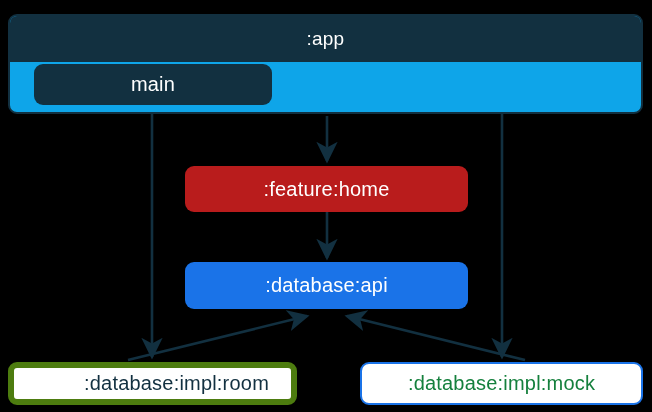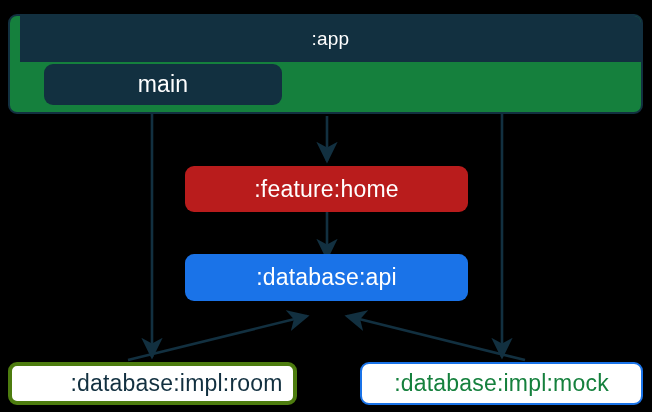--- a/index.html
+++ b/index.html
@@ -27,25 +27,24 @@
 
   
   .app-cluster {
     position: absolute;
     left: 8px;
     top: 14px;
     width: 635px;
     height: 100px;
     box-sizing: border-box;
     border-radius: 9px;
-    background: #15803d;
+    background: #0ea5e9;
     border: 2px solid #123040;
     overflow: hidden;
     z-index: 2;
-    padding-left: 10px;
   }
   .app-cluster-title {
     height: 46px;
     background: #123040;
     color: #ffffff;
     font-size: 19px;
     display: flex;
     align-items: center;
     justify-content: center;
     letter-spacing: .2px;
@@ -56,21 +55,21 @@
   }
 
   
   .node {
     position: absolute;
     box-sizing: border-box;
     border-radius: 9px;
     display: flex;
     align-items: center;
     justify-content: center;
-    font-size: 23px;
+    font-size: 20px;
     letter-spacing: .2px;
     z-index: 3;
   }
 
   .node-main {
     left: 24px;
     top: 2px;
     width: 238px;
     height: 41px;
     background: #123040;
@@ -87,34 +86,34 @@
   .node-feature-home {
     left: 185px;
     top: 166px;
     width: 283px;
     height: 46px;
     background: #b91c1c;
     color: #ffffff;
   }
   .node-database-api {
     left: 185px;
-    top: 254px;
+    top: 262px;
     width: 283px;
     height: 47px;
     background: #1a73e8;
     color: #ffffff;
   }
   .node-impl-room {
     left: 8px;
     top: 362px;
     width: 289px;
     height: 43px;
     background: #ffffff;
     color: #123040;
-    border: 4px solid #4d7c0f;
+    border: 6px solid #4d7c0f;
     padding-left: 48px;
   }
   .node-impl-mock {
     left: 360px;
     top: 362px;
     width: 283px;
     height: 43px;
     background: #ffffff;
     color: #15803d;
     border: 2px solid #1a73e8;

